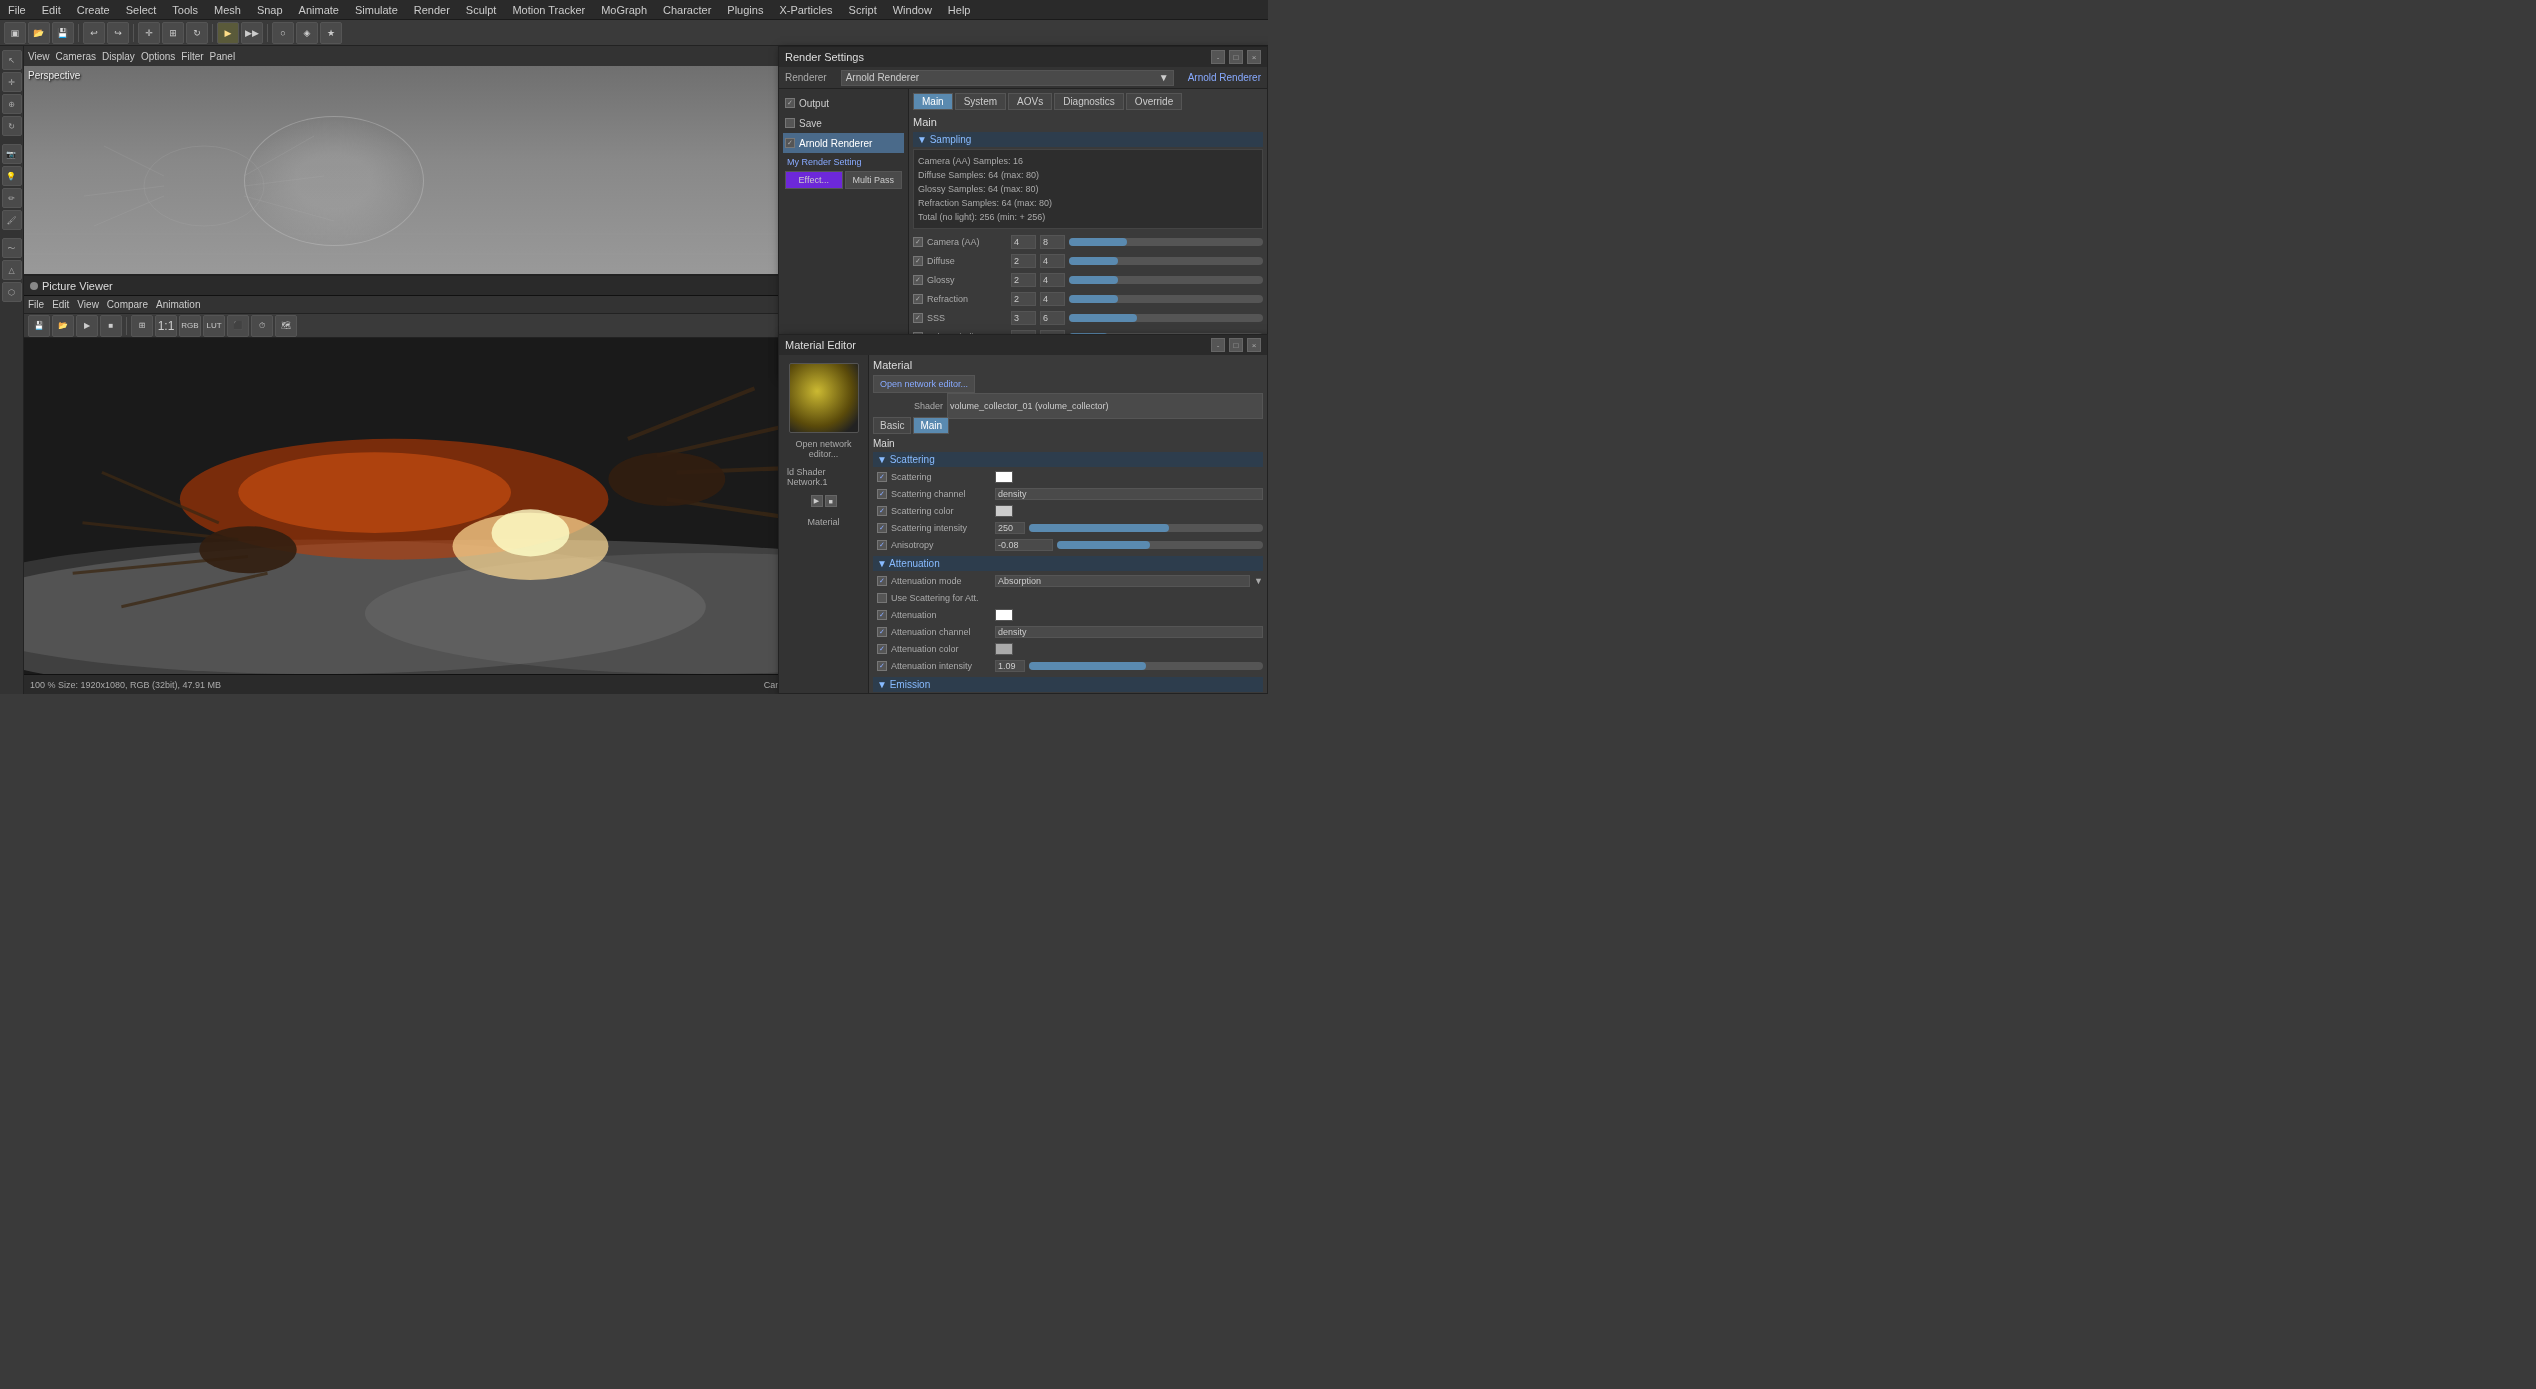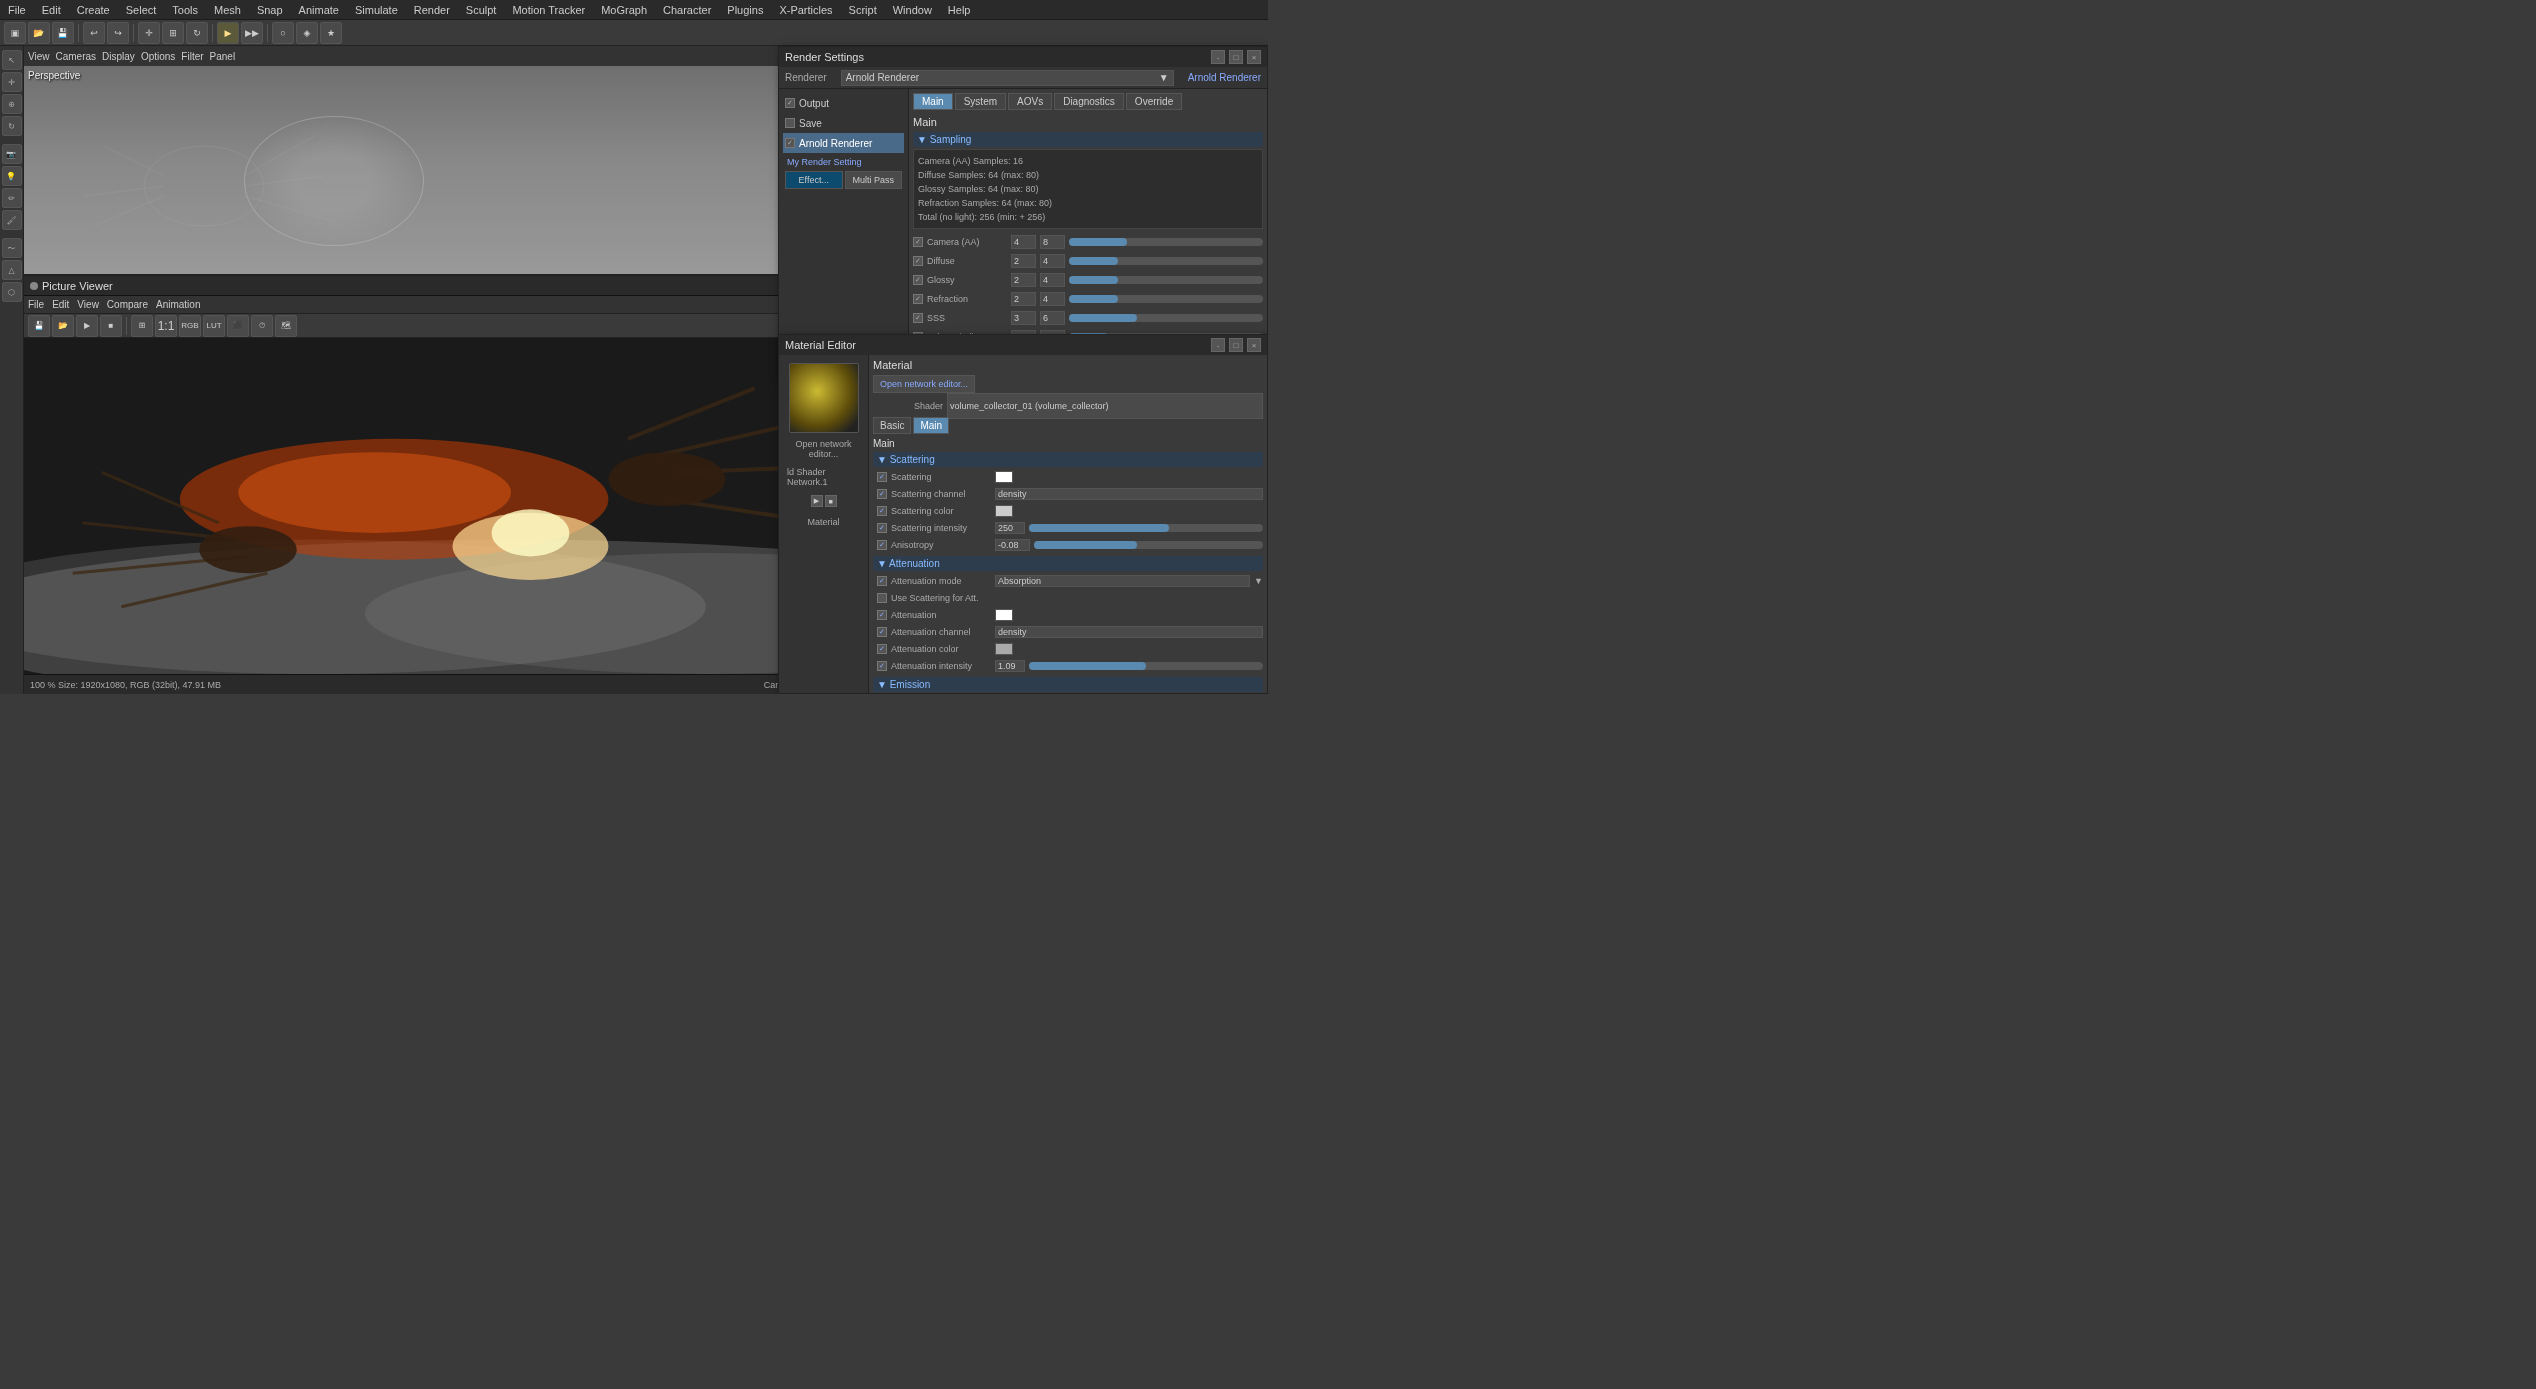--- a/index.html
+++ b/index.html
@@ -1142,21 +1142,21 @@
       </div>
       <div style="display:flex;align-items:center;height:20px;padding:0 2px;gap:4px;cursor:pointer;background:#4a6a8a;">
         <div class="rs-checkbox">✓</div>
         <span style="font-size:10px;color:#fff;">Arnold Renderer</span>
       </div>
       <div style="height:16px;padding:2px 4px;">
         <span style="font-size:9px;color:#88aaff;cursor:pointer;">My Render Setting</span>
       </div>
 
       <div style="display:flex;gap:2px;padding:2px;">
-        <div style="flex:1;height:18px;background:#0c4a6e;border:1px solid #555;font-size:9px;color:#ccc;display:flex;align-items:center;justify-content:center;cursor:pointer;">Effect...</div>
+        <div style="flex:1;height:18px;background:#6d28d9;border:1px solid #555;font-size:9px;color:#ccc;display:flex;align-items:center;justify-content:center;cursor:pointer;">Effect...</div>
         <div style="flex:1;height:18px;background:#4a4a4a;border:1px solid #555;font-size:9px;color:#ccc;display:flex;align-items:center;justify-content:center;cursor:pointer;">Multi Pass</div>
       </div>
     </div>
 
     <div id="rs-right">
 
       <div id="rs-tabs">
         <div class="rs-tab active">Main</div>
         <div class="rs-tab">System</div>
         <div class="rs-tab">AOVs</div>
@@ -1308,21 +1308,21 @@
         <div class="me-cb">✓</div>
         <span class="me-label">Scattering intensity</span>
         <input class="me-field" type="text" value="250" style="width: 30px;">
         <div class="me-slider">
             <div class="me-slider-fill" style="width:60%;"></div>
           </div>
       </div>
       <div class="me-row">
         <div class="me-cb">✓</div>
         <span class="me-label">Anisotropy</span>
-        <input class="me-field" type="text" value="-0.08" style="width: 35px;">
+        <input class="me-field" type="text" value="-0.08" style="width: 58px;">
         <div class="me-slider">
             <div class="me-slider-fill" style="width:45%;"></div>
           </div>
       </div>
 
       <div class="me-section-header">▼ Attenuation</div>
       <div class="me-row">
         <div class="me-cb">✓</div>
         <span class="me-label">Attenuation mode</span>
         <div class="me-select">Absorption</div>

